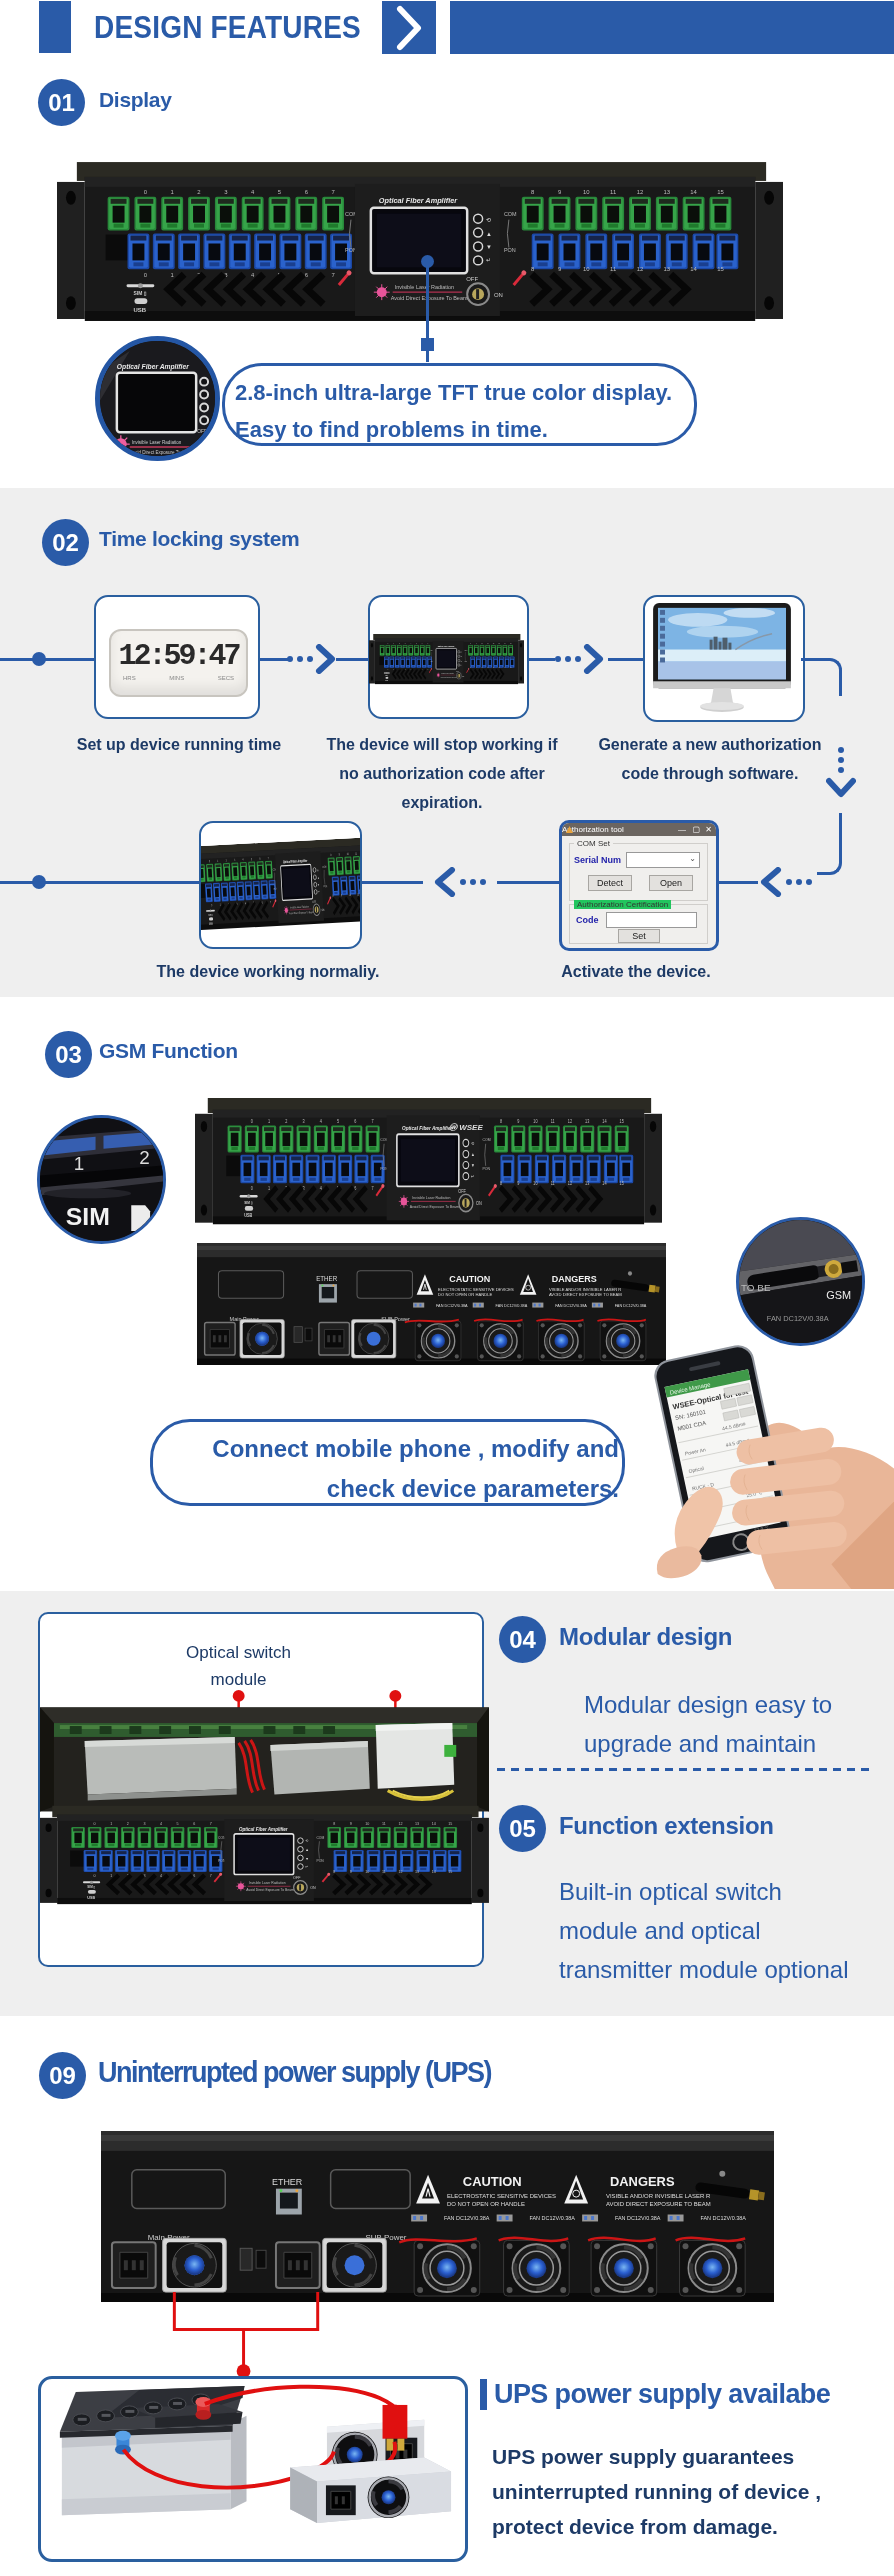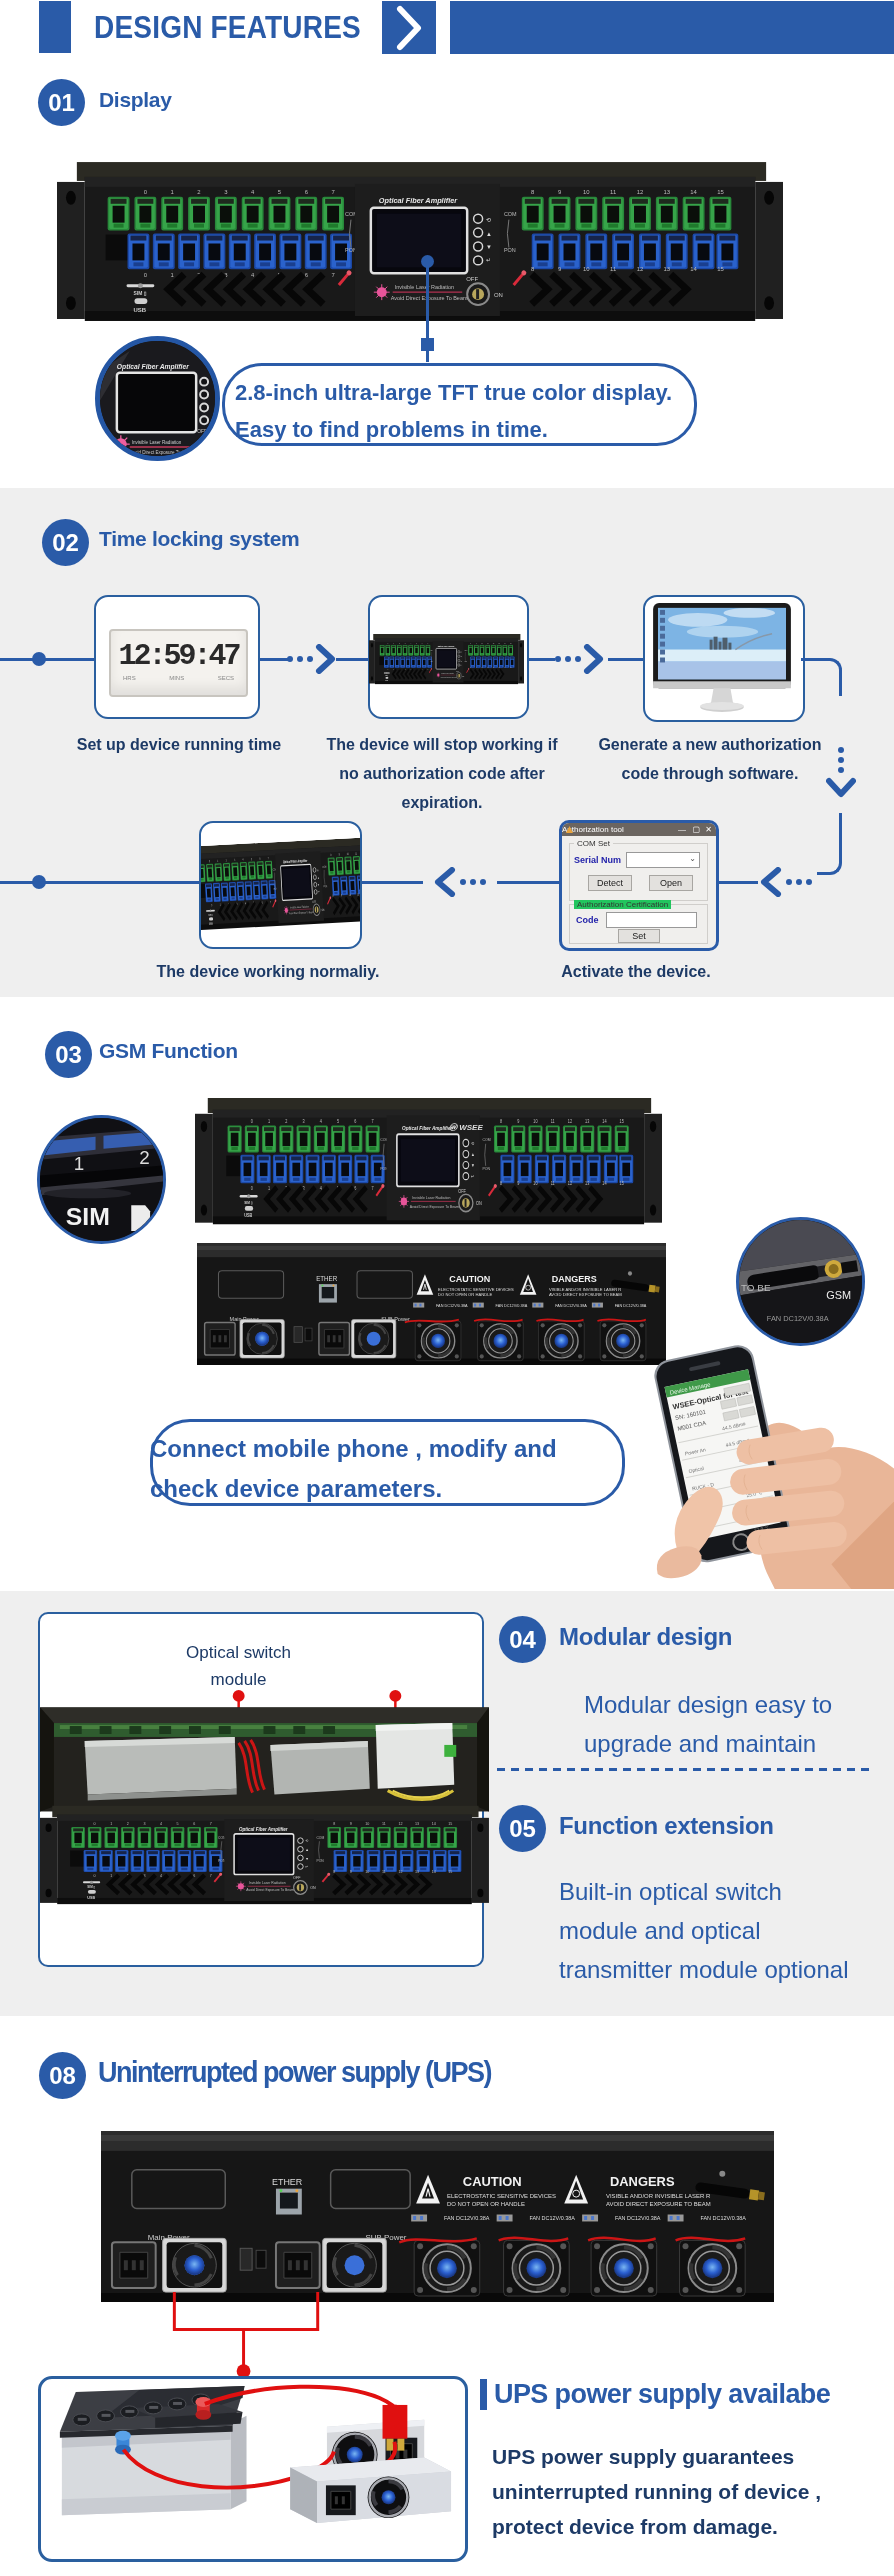--- a/index.html
+++ b/index.html
@@ -90,21 +90,21 @@
 <svg class="abs" style="left:554px;top:644px" width="52" height="30" viewBox="0 0 52 30">
   <g fill="#2a5ba8">
         <circle cx="4" cy="15" r="3"></circle>
         <circle cx="14" cy="15" r="3"></circle>
         <circle cx="24" cy="15" r="3"></circle>
       </g>
   <path d="M33 3 L46 15 L33 27" fill="none" stroke="#2a5ba8" stroke-width="6" stroke-linejoin="round" stroke-linecap="round"></path>
 </svg>
 
 <div class="bbox" style="left:94px;top:595px;width:162px;height:120px"></div>
-<div class="abs" style="left:109px;top:629px;width:135px;height:64px;background:#f4f2ee;border:2px solid #c8c5bf;border-radius:4px;box-shadow:inset 0 -8px 12px rgba(0,0,0,0.08)">
+<div class="abs" style="left:109px;top:629px;width:135px;height:64px;background:#f4f2ee;border:2px solid #c8c5bf;border-radius:12px;box-shadow:inset 0 -8px 12px rgba(0,0,0,0.08)">
   <div style="font-family:'Liberation Mono',monospace;font-weight:bold;font-size:30px;color:#2a2a2a;text-align:center;letter-spacing:-3px;margin-top:8px">12:59:47</div>
   <div style="display:flex;justify-content:space-between;padding:0 12px;font-size:6px;color:#888;margin-top:2px">
         <span>HRS</span>
         <span>MINS</span>
         <span>SECS</span>
       </div>
 </div>
 
 <div class="bbox" style="left:368px;top:595px;width:157px;height:120px"></div>
 <svg class="abs" style="left:369px;top:634px" width="155" height="52" viewBox="0 0 731 166" preserveAspectRatio="none">
@@ -255,21 +255,21 @@
       <circle cx="96" cy="55" r="5" fill="#8a6d1d"></circle>
       <rect x="104" y="50" width="16" height="11" fill="#0e0e10"></rect>
     </g>
     <text x="2" y="72" font-size="10" fill="#bbb" font-family="Liberation Sans">TO BE</text>
     <text x="88" y="80" font-size="11" fill="#eee" font-family="Liberation Sans">GSM</text>
     <text x="28" y="102" font-size="7.5" fill="#999" font-family="Liberation Sans">FAN DC12V/0.38A</text>
   </svg>
 </div>
 
 <div class="abs" style="left:150px;top:1419px;width:469px;height:81px;border:3px solid #2a5ba8;border-radius:40px;background:#fff"></div>
-<div class="abs blue" style="left:150px;top:1429px;width:469px;font-size:24px;font-weight:bold;line-height:40px;text-align:left">Connect mobile phone , modify and<br>check device parameters.</div>
+<div class="abs blue" style="left:150px;top:1429px;width:469px;font-size:24px;font-weight:bold;line-height:40px;text-align:right">Connect mobile phone , modify and<br>check device parameters.</div>
 
 <svg class="abs" style="left:598px;top:1319px" width="298" height="270" viewBox="0 0 300 272">
       <use href="#phonehand" width="300" height="260" y="12"></use>
     </svg>
 
 <div class="abs" style="left:0;top:1591px;width:894px;height:425px;background:#efefef"></div>
 
 <div class="abs" style="left:38px;top:1612px;width:442px;height:351px;border:2px solid #2a5f9f;border-radius:10px;background:#fff"></div>
 <div class="abs" style="left:139px;top:1639px;width:199px;font-size:17px;color:#1d3a66;text-align:center;line-height:27px">Optical switch<br>module</div>
 <svg class="abs" style="left:149px;top:1684px" width="338" height="119" viewBox="0 0 340 120">
@@ -286,21 +286,21 @@
     </svg>
 
 <div class="badge" style="left:499px;top:1616px">04</div>
 <div class="h2" style="left:559px;top:1623px;font-size:24px">Modular design</div>
 <div class="abs blue" style="left:584px;top:1685px;font-size:24px;line-height:39px">Modular design easy to<br>upgrade and maintain</div>
 <div class="abs" style="left:497px;top:1768px;width:376px;height:3px;background:repeating-linear-gradient(90deg,#2a5ba8 0 8px,transparent 8px 14px)"></div>
 <div class="badge" style="left:499px;top:1805px">05</div>
 <div class="h2" style="left:559px;top:1812px;font-size:24px">Function extension</div>
 <div class="abs blue" style="left:559px;top:1872px;font-size:24px;line-height:39px">Built-in optical switch<br>module and optical<br>transmitter module optional</div>
 
-<div class="badge" style="left:39px;top:2052px">08</div>
+<div class="badge" style="left:39px;top:2052px">09</div>
 <div class="h2" style="left:98px;top:2056px;font-size:27px;letter-spacing:-1.5px;transform:scaleY(1.1);transform-origin:0 0">Uninterrupted power supply (UPS)</div>
 
 <svg class="abs" style="left:101px;top:2131px" width="673" height="171" viewBox="0 0 677 172">
       <use href="#backpanel"></use>
     </svg>
 
 <svg class="abs" style="left:159px;top:2292px" width="179" height="87" viewBox="0 0 180 88">
   <g stroke="#e01010" stroke-width="3" fill="none">
     <path d="M15 0 L15 38 L160 38 L160 0"></path>
     <path d="M85 38 L85 79"></path>

